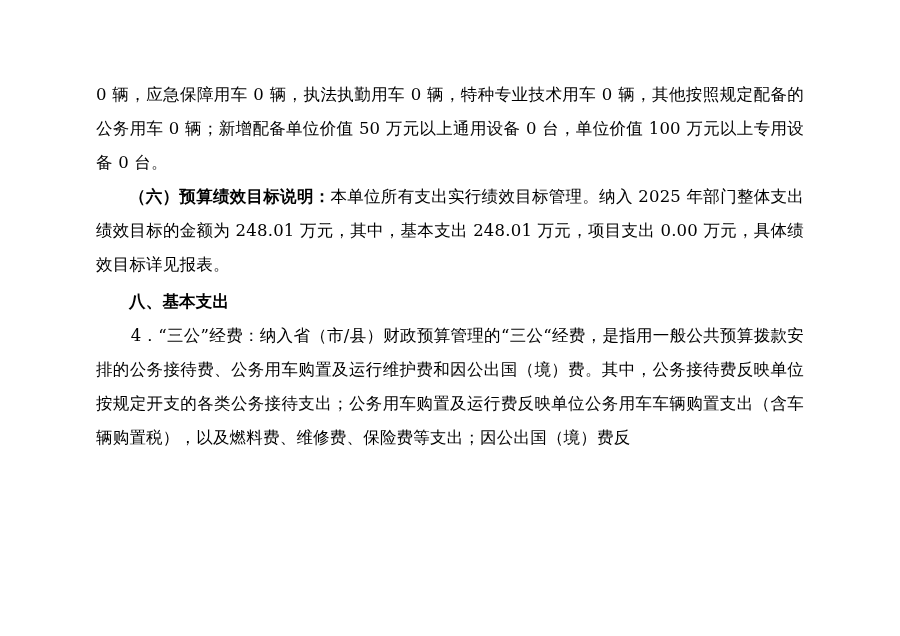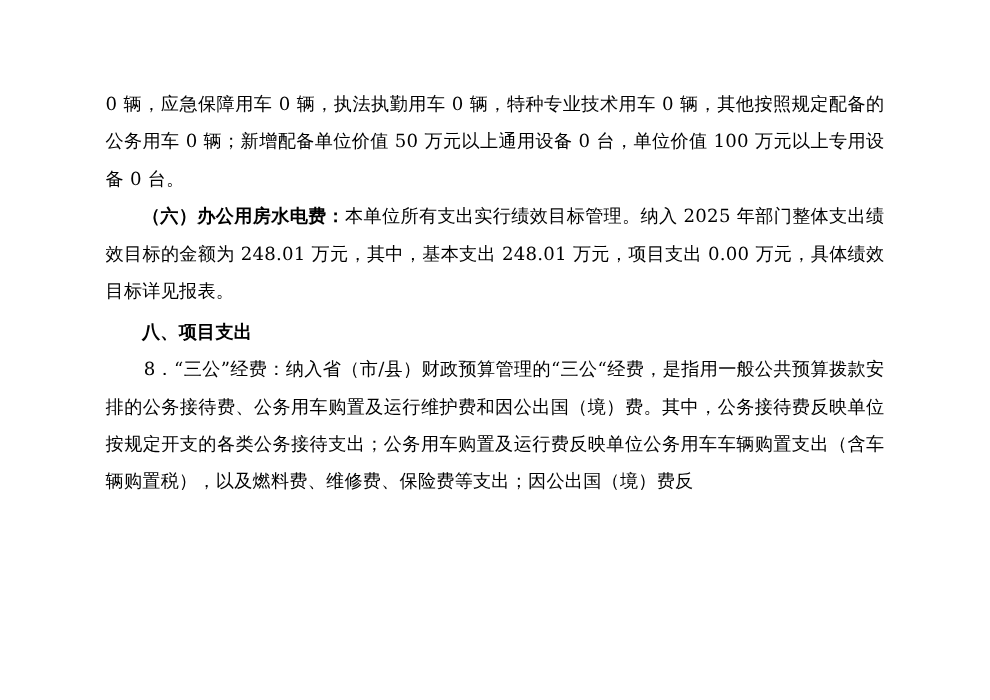--- a/index.html
+++ b/index.html
@@ -58,28 +58,28 @@
 <body>
 
 <div class="page">
   <div class="body-text">
 
     <p class="para">
       <span>0 辆，应急保障用车 0 辆，执法执勤用车 0 辆，特种专业技术用车 0 辆，其他按照规定配备的公务用车 0 辆；新增配备单位价值 50 万元以上通用设备 0 台，单位价值 100 万元以上专用设备 0 台。</span>
     </p>
 
     <p class="para indent">
-      <span class="bold">（六）办公用房水电费：</span><span>本单位所有支出实行绩效目标管理。纳入 2025 年部门整体支出绩效目标的金额为 248.01 万元，其中，基本支出 248.01 万元，项目支出 0.00 万元，具体绩效目标详见报表。</span>
+      <span class="bold">（六）预算绩效目标说明：</span><span>本单位所有支出实行绩效目标管理。纳入 2025 年部门整体支出绩效目标的金额为 248.01 万元，其中，基本支出 248.01 万元，项目支出 0.00 万元，具体绩效目标详见报表。</span>
     </p>
 
     <div class="spacer-sm"></div>
 
     <p class="heading">
-      <span>八、项目支出</span>
+      <span>八、基本支出</span>
     </p>
 
 
     <p class="para indent-sec">
-      <span>8．“三公”经费：纳入省（市/县）财政预算管理的“三公“经费，是指用一般公共预算拨款安排的公务接待费、公务用车购置及运行维护费和因公出国（境）费。其中，公务接待费反映单位按规定开支的各类公务接待支出；公务用车购置及运行费反映单位公务用车车辆购置支出（含车辆购置税），以及燃料费、维修费、保险费等支出；因公出国（境）费反</span>
+      <span>4．“三公”经费：纳入省（市/县）财政预算管理的“三公“经费，是指用一般公共预算拨款安排的公务接待费、公务用车购置及运行维护费和因公出国（境）费。其中，公务接待费反映单位按规定开支的各类公务接待支出；公务用车购置及运行费反映单位公务用车车辆购置支出（含车辆购置税），以及燃料费、维修费、保险费等支出；因公出国（境）费反</span>
     </p>
 
   </div>
 </div>
 
 </body></html>

